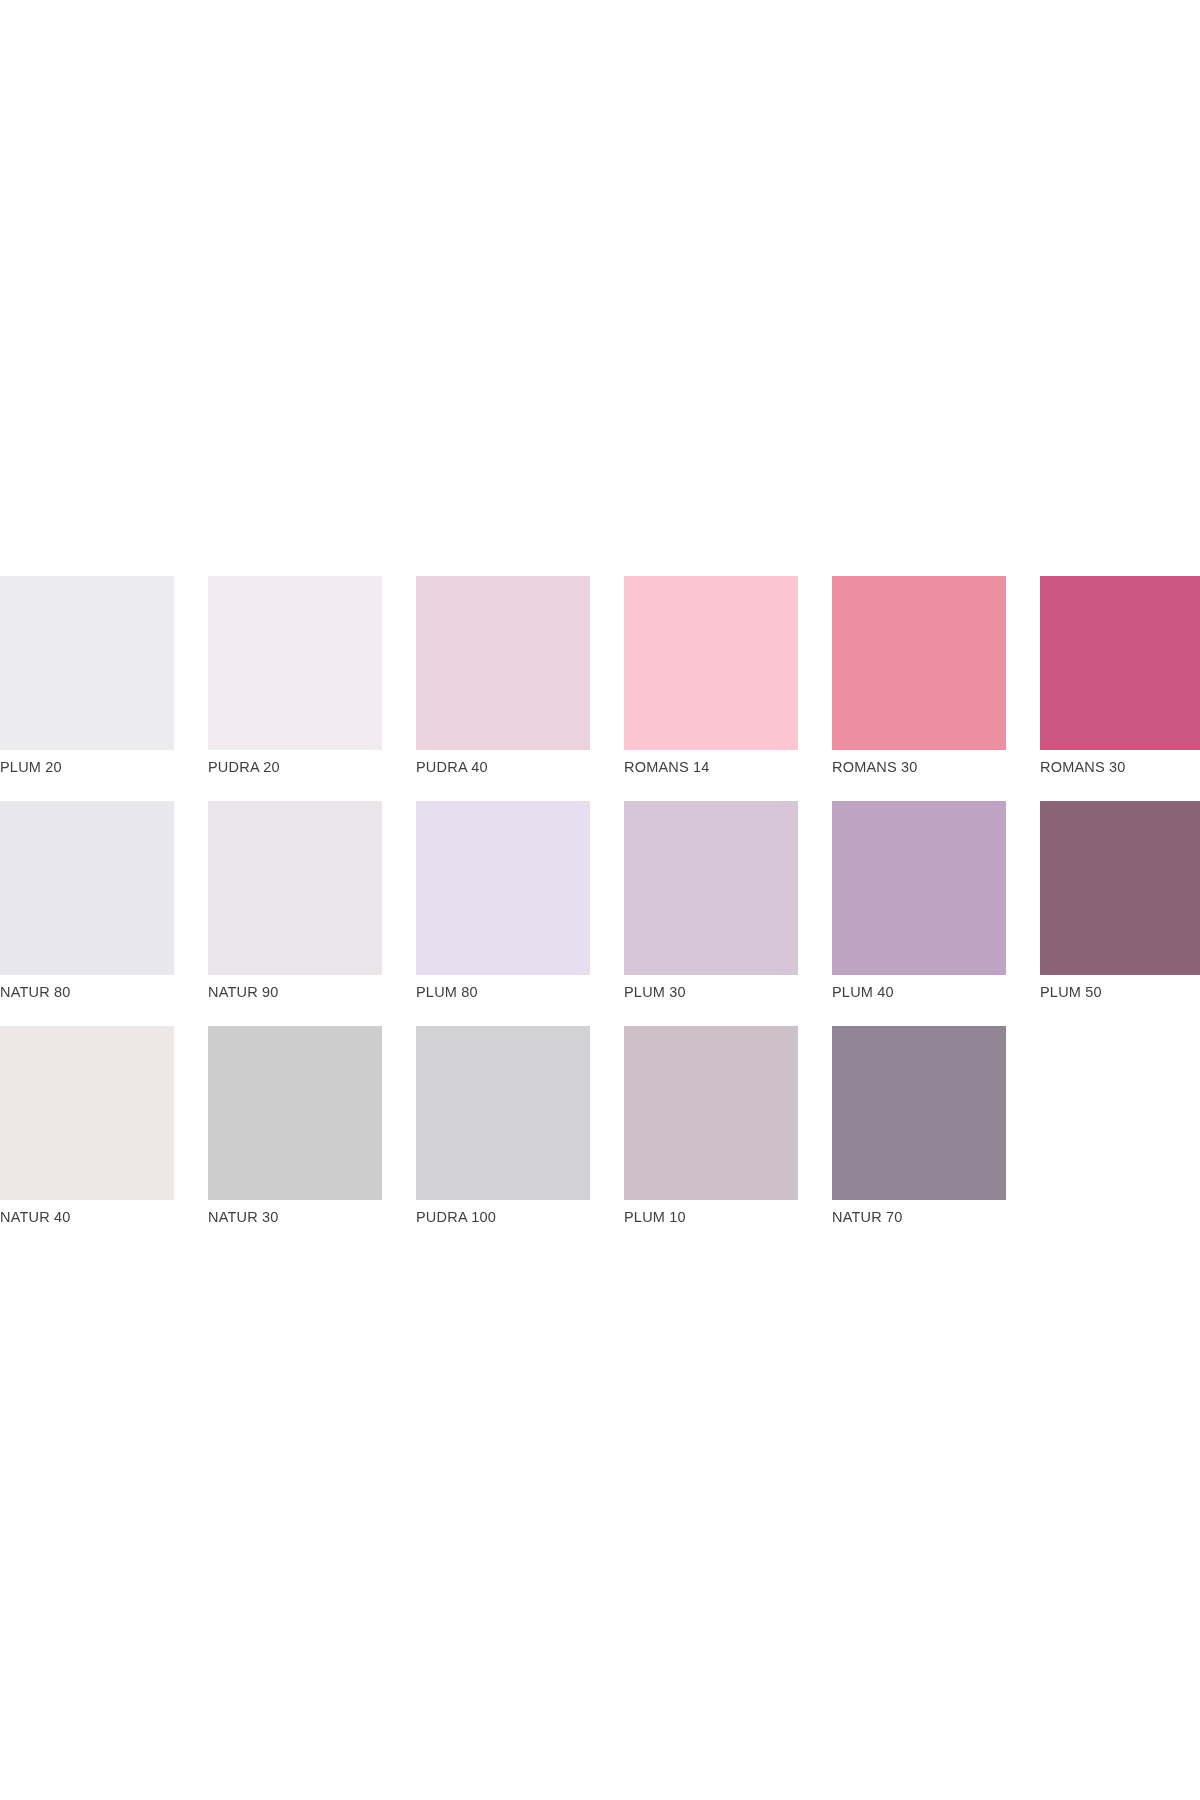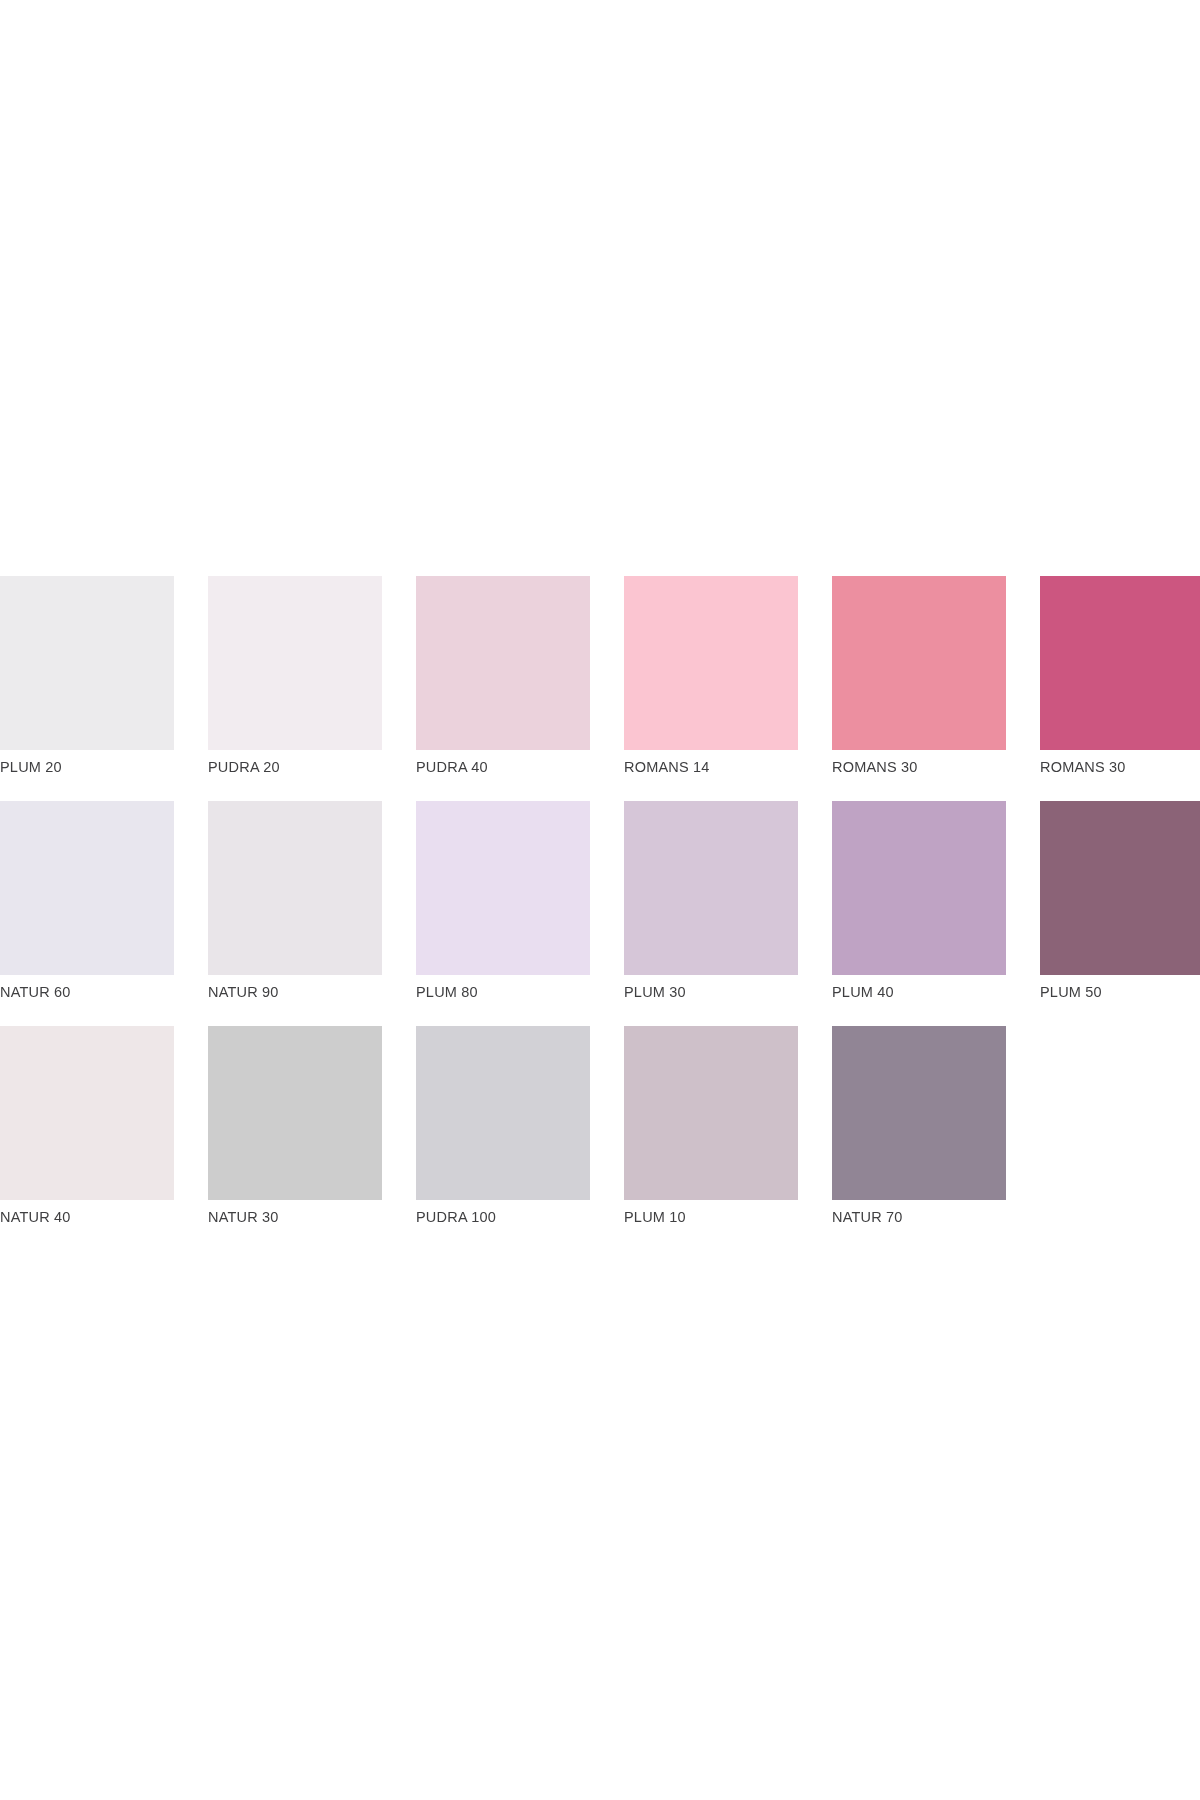--- a/index.html
+++ b/index.html
@@ -82,21 +82,21 @@
       <div class="swatch-cell">
         <div class="swatch-chip" style="background-color: rgb(236, 143, 160);"></div>
         <span class="swatch-label">ROMANS 30</span>
       </div>
       <div class="swatch-cell">
         <div class="swatch-chip" style="background-color: rgb(204, 86, 128);"></div>
         <span class="swatch-label">ROMANS 30</span>
       </div>
       <div class="swatch-cell">
         <div class="swatch-chip" style="background-color: rgb(232, 230, 238);"></div>
-        <span class="swatch-label">NATUR 60</span>
+        <span class="swatch-label">NATUR 80</span>
       </div>
       <div class="swatch-cell">
         <div class="swatch-chip" style="background-color: rgb(233, 229, 233);"></div>
         <span class="swatch-label">NATUR 90</span>
       </div>
       <div class="swatch-cell">
         <div class="swatch-chip" style="background-color: rgb(233, 222, 240);"></div>
         <span class="swatch-label">PLUM 80</span>
       </div>
       <div class="swatch-cell">

